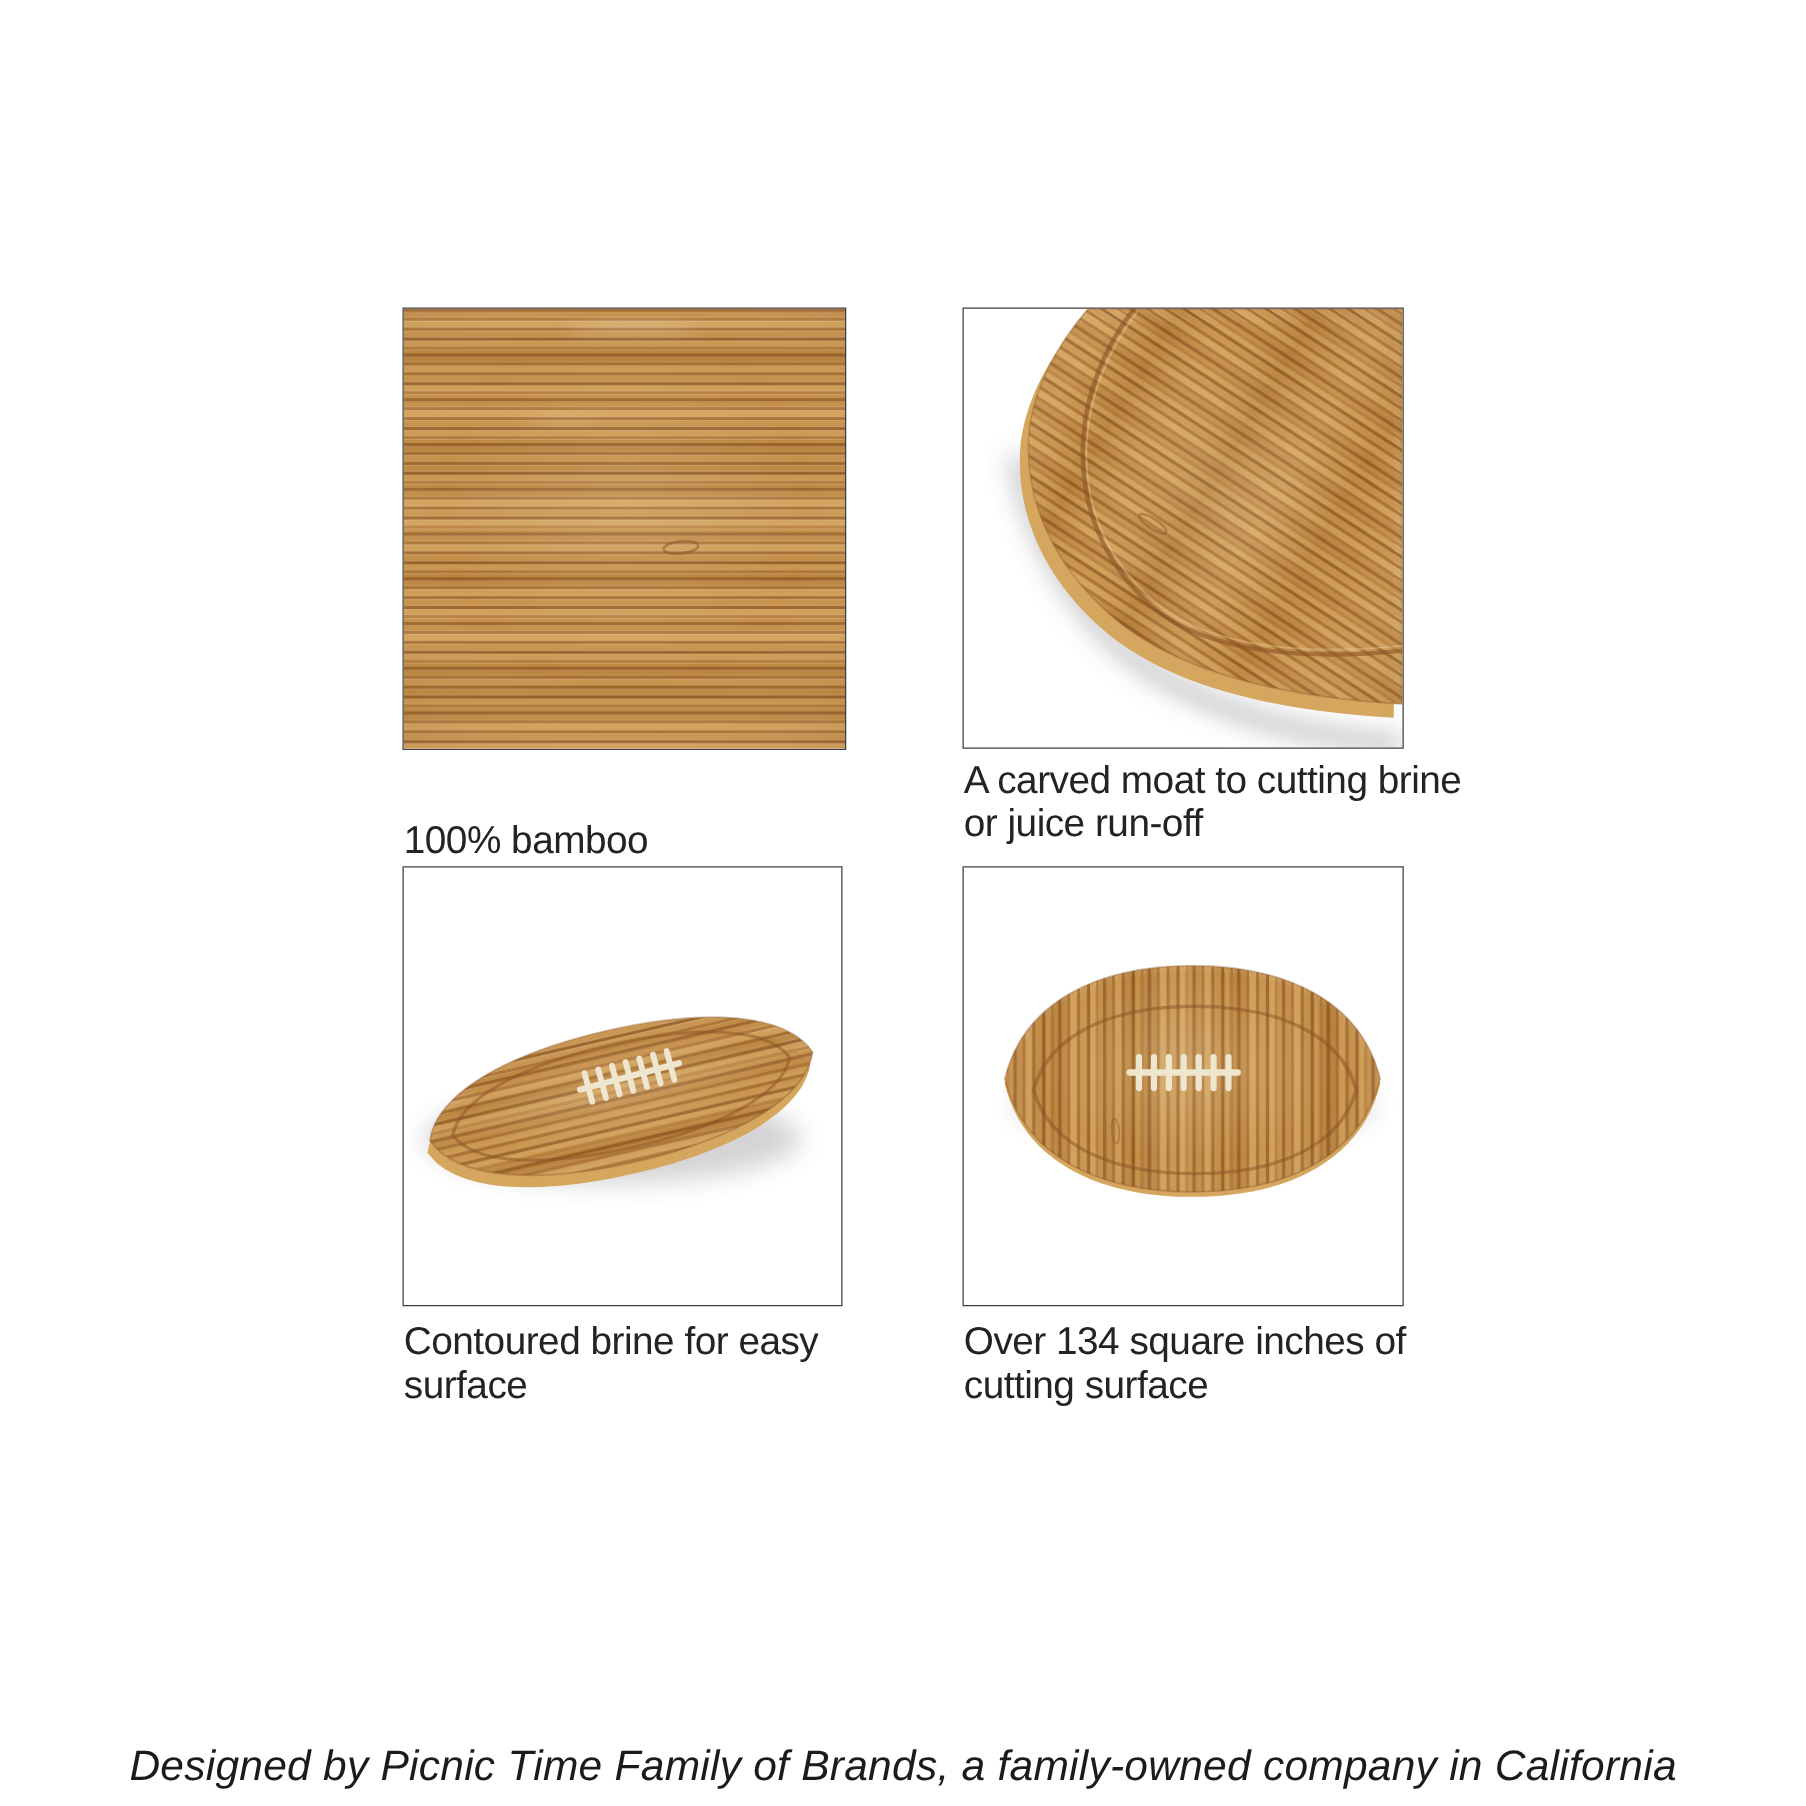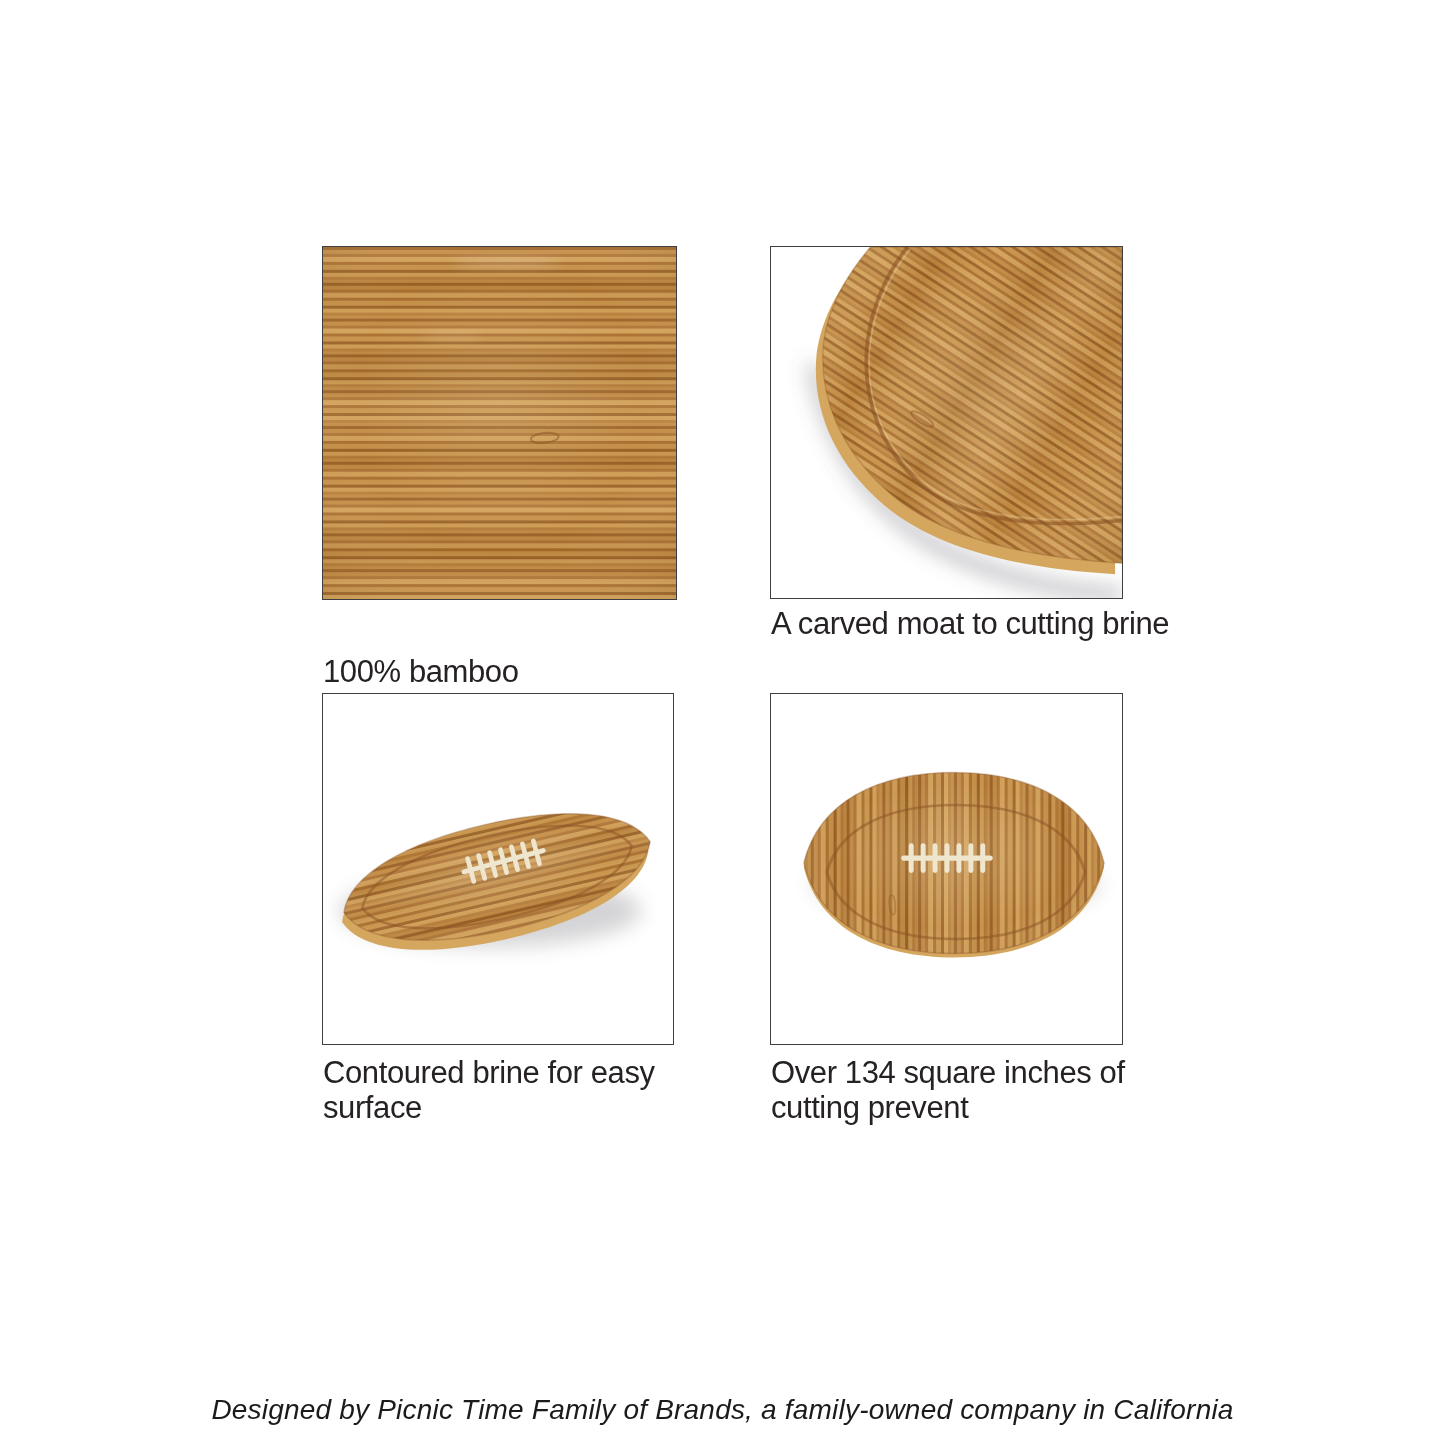--- a/index.html
+++ b/index.html
@@ -20,21 +20,21 @@
     position:absolute;width:460px;
     font-size:31px;line-height:35px;letter-spacing:-0.4px;
     color:var(--caption,#262223);
   }
   .caption-tl{left:323px;top:606px;margin-top:48px;}
   .caption-tr{left:771px;top:606px;}
   .caption-bl{left:323px;top:1055px;}
   .caption-br{left:771px;top:1055px;}
   .footer{
     position:absolute;left:0;top:1394px;width:1445px;text-align:center;
-    font-style:italic;font-size:28px;letter-spacing:0.2px;
+    font-style:italic;font-size:34px;letter-spacing:0.2px;
     color:var(--footer,#1b1b1b);
   }
 </style>
 </head>
 <body>
 
 <svg width="0" height="0" style="position:absolute" aria-hidden="true">
   <defs>
     <g id="woodTile">
       <rect x="0" y="0" width="3" height="36" fill="#9a6126"></rect>
@@ -178,23 +178,24 @@
       <ellipse cx="-62" cy="42" rx="10" ry="3" fill="none" stroke="#8a5426" stroke-opacity="0.4" stroke-width="1.5" transform="rotate(85 -62 42)"></ellipse>
     </g>
   </svg>
 </div>
 
 <div class="caption caption-tl">
     <div>100% bamboo</div>
   </div>
 <div class="caption caption-tr">
     <div>A carved moat to cutting brine</div>
+    <div>or juice run-off</div>
   </div>
 <div class="caption caption-bl">
     <div>Contoured brine for easy</div>
     <div>surface</div>
   </div>
 <div class="caption caption-br">
     <div>Over 134 square inches of</div>
-    <div>cutting prevent</div>
+    <div>cutting surface</div>
   </div>
 
 <div class="footer">Designed by Picnic Time Family of Brands, a family-owned company in California</div>
 
 </body></html>

